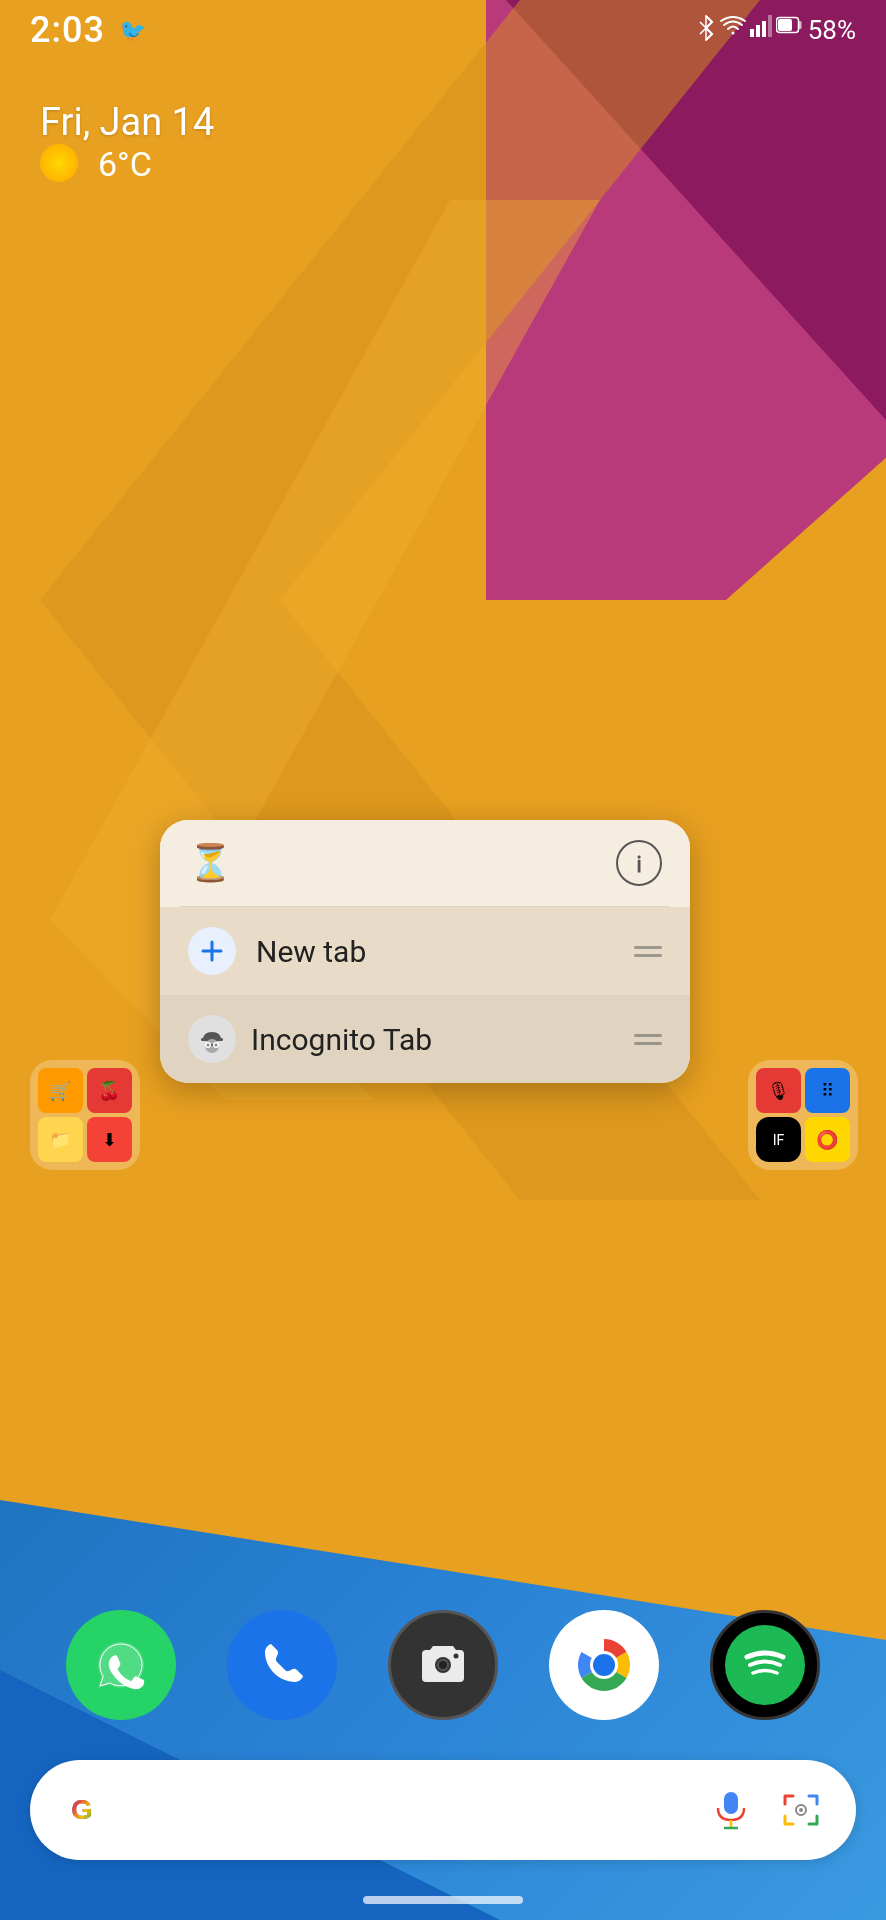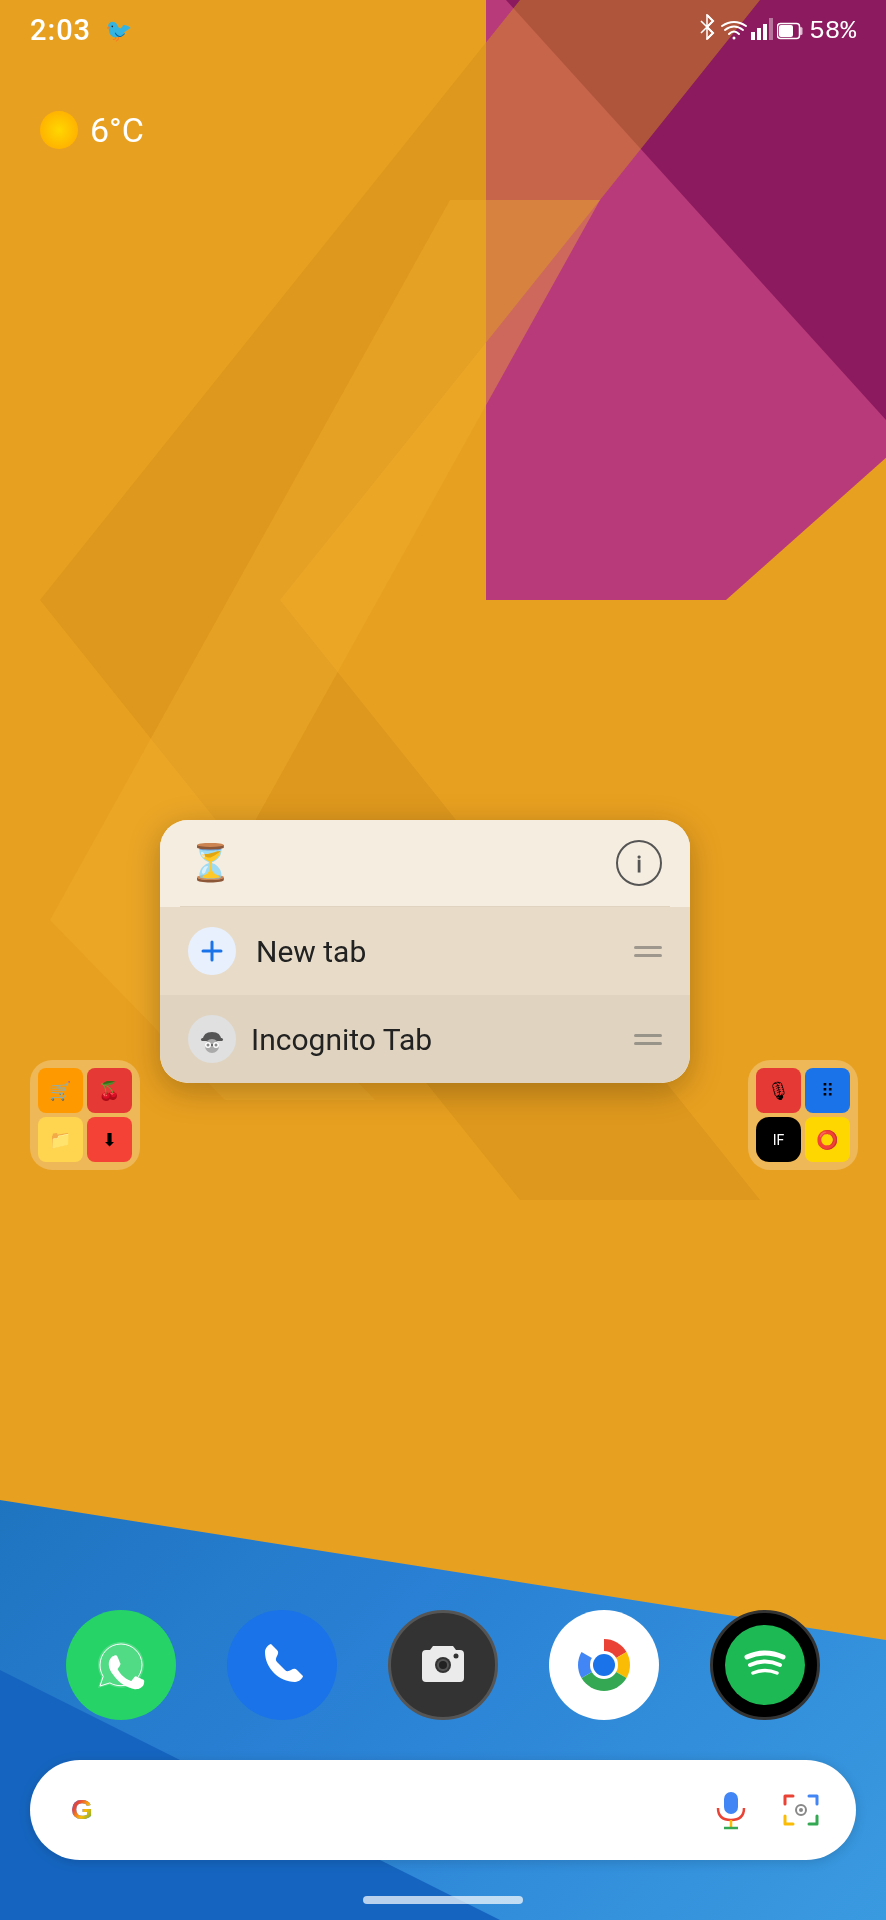--- a/index.html
+++ b/index.html
@@ -105,35 +105,34 @@
     }
 
     .status-left {
       display: flex;
       align-items: center;
       gap: 14px;
     }
 
     .status-time {
       color: white;
-      font-size: 29px;
+      font-size: 36px;
       font-weight: 500;
       letter-spacing: 1px;
     }
 
     .status-twitter-icon {
       color: white;
       font-size: 22px;
     }
 
     .status-right {
       display: flex;
-      align-items: flex-end;
+      align-items: flex-start;
       gap: 4px;
-      font-family: Liberation Mono, monospace;
     }
 
     .status-icon {
       color: white;
       font-size: 20px;
     }
 
     .status-battery {
       color: white;
       font-size: 26px;
@@ -150,23 +149,21 @@
 
     .date-text {
       color: white;
       font-size: 38px;
       font-weight: 400;
       text-shadow: 0 1px 3px rgba(0,0,0,0.2);
     }
 
     .weather-row {
       display: flex;
-      align-items: center;
-      gap: 12px;
-      margin-top: 10px;
+      gap: 20px;
     }
 
     .weather-icon {
       width: 38px;
       height: 38px;
       background: radial-gradient(circle, #ffd700, #ffa500);
       border-radius: 50%;
     }
 
     .weather-temp {
@@ -505,20 +502,21 @@
         <rect x="0.5" y="1.5" width="22" height="15" rx="3" stroke="white" stroke-width="1.5"></rect>
         <rect x="22.5" y="5" width="3" height="8" rx="1.5" fill="white" opacity="0.7"></rect>
         <rect x="2" y="3" width="14" height="12" rx="2" fill="white"></rect>
       </svg>
     </span>
     <span class="status-battery">58%</span>
   </div>
 </div>
 
 <div class="date-weather">
+  <div class="date-text">Fri, Jan 14</div>
   <div class="weather-row">
     <div class="weather-icon"></div>
     <div class="weather-temp">6°C</div>
   </div>
 </div>
 
 <div class="left-folder">
   <div class="folder-grid">
     <div class="folder-app" style="background:#ff9900; border-radius:8px; font-size:18px;">🛒</div>
     <div class="folder-app" style="background:#e53935; border-radius:8px; font-size:18px;">🍒</div>

